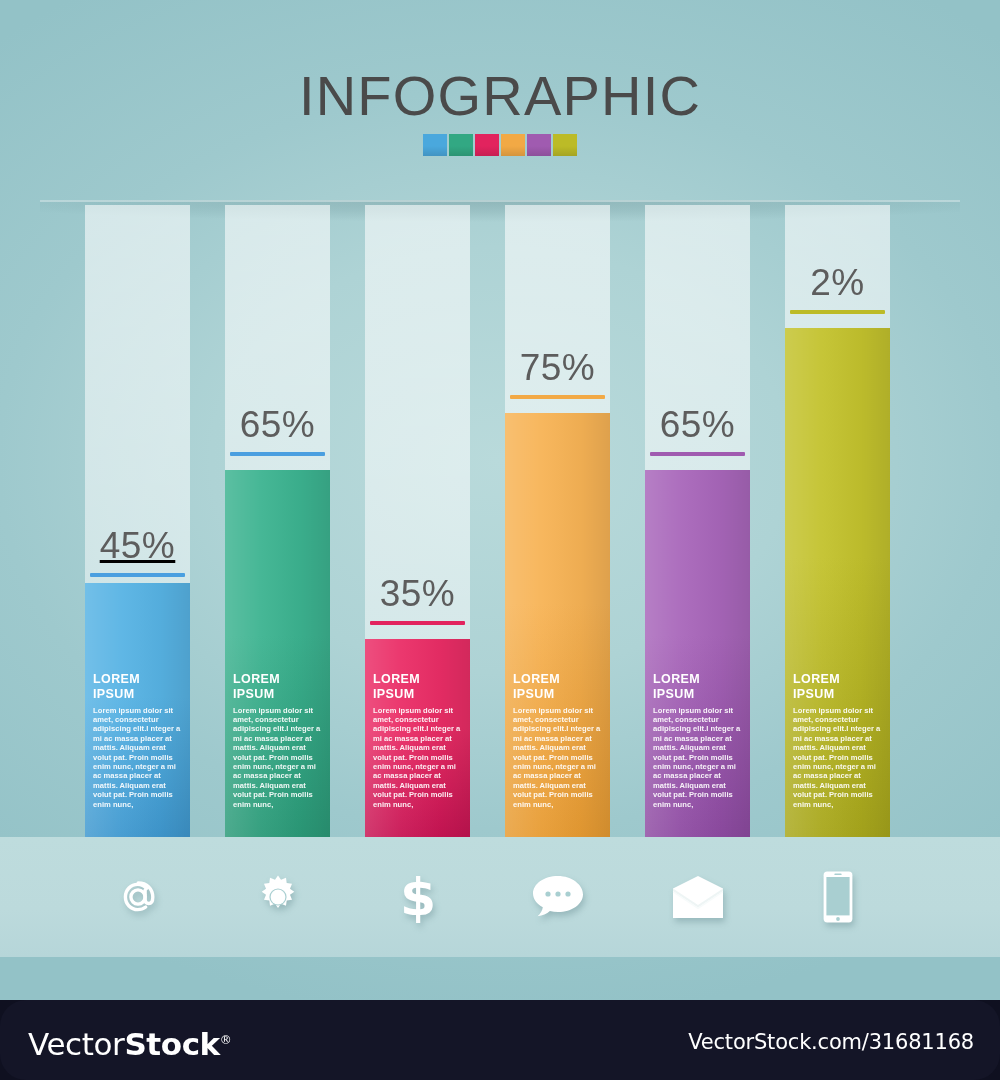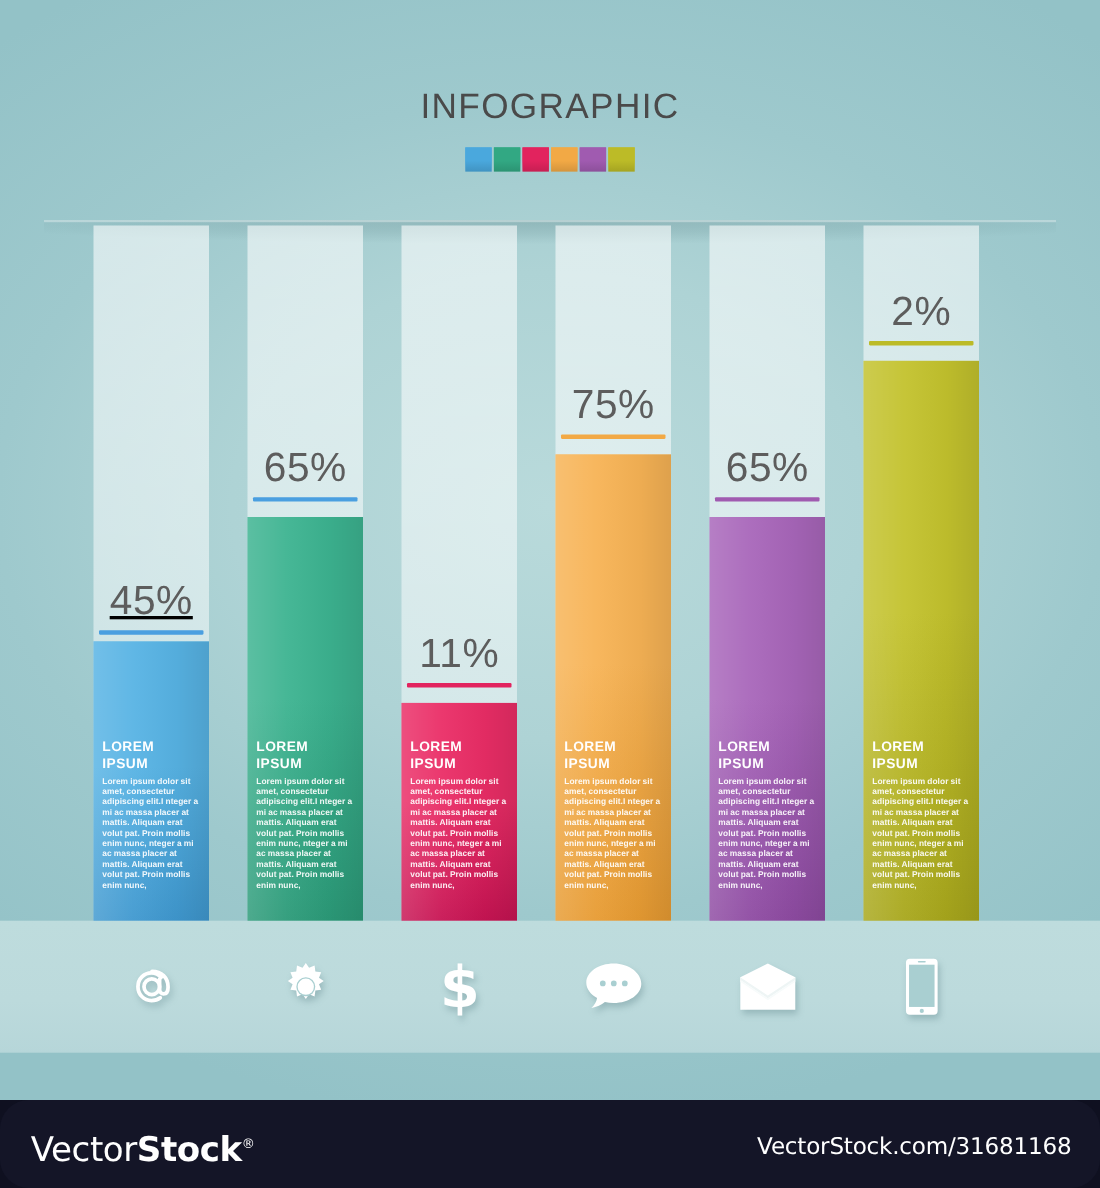--- a/index.html
+++ b/index.html
@@ -27,21 +27,21 @@
   }
 
   
   #title-block {
     position: absolute;
     left: 0; top: 68px;
     width: 1000px;
     text-align: center;
   }
   #page-title {
-    font-size: 32px;
+    font-size: 56px;
     letter-spacing: 1.2px;
     color: #4a4a4a;
     font-weight: 400;
     line-height: 56px;
     font-family: "Liberation Sans", sans-serif;
   }
   #swatch-row {
     margin-top: 10px;
     display: flex;
     justify-content: center;
@@ -286,21 +286,21 @@
         </div>
         <div class="col" style="left: 365px;">
           <div class="track"></div>
           <div class="fill" style="height: 198px; background: linear-gradient(rgb(234, 45, 102) 0%, rgb(234, 45, 102) 45%, rgb(199, 20, 83) 100%);">
             <div class="caption">
               <div class="cap-title">LOREM IPSUM</div>
               <div class="cap-body">Lorem ipsum dolor sit amet, consectetur adipiscing elit.I nteger a mi ac massa placer at mattis. Aliquam erat volut pat. Proin mollis enim nunc, nteger a mi ac massa placer at mattis. Aliquam erat volut pat. Proin mollis enim nunc,</div>
             </div>
           </div>
           <div class="pct-wrap" style="bottom: 212px; position: absolute;">
-            <div class="pct">11%</div>
+            <div class="pct">35%</div>
             <div class="pct-rule" style="background: rgb(226, 35, 94);"></div>
           </div>
         </div>
         <div class="col" style="left: 505px;">
           <div class="track"></div>
           <div class="fill" style="height: 424px; background: linear-gradient(rgb(247, 179, 85) 0%, rgb(247, 179, 85) 45%, rgb(231, 155, 50) 100%);">
             <div class="caption">
               <div class="cap-title">LOREM IPSUM</div>
               <div class="cap-body">Lorem ipsum dolor sit amet, consectetur adipiscing elit.I nteger a mi ac massa placer at mattis. Aliquam erat volut pat. Proin mollis enim nunc, nteger a mi ac massa placer at mattis. Aliquam erat volut pat. Proin mollis enim nunc,</div>
             </div>

